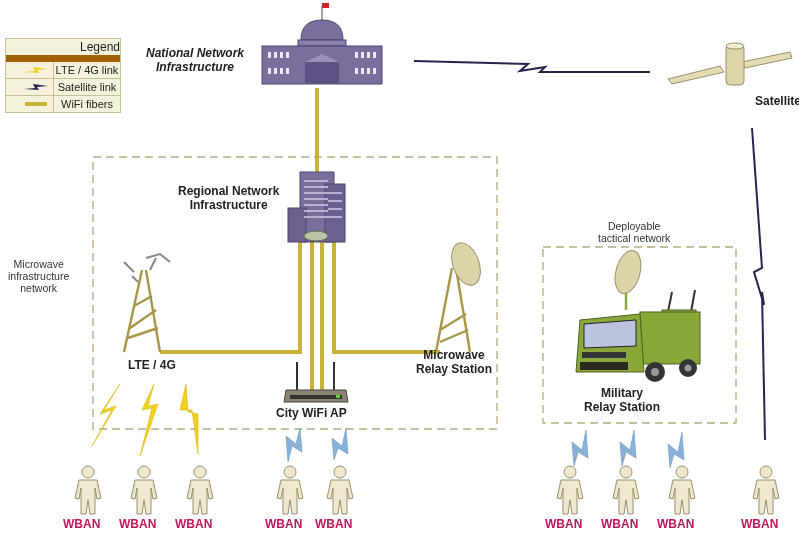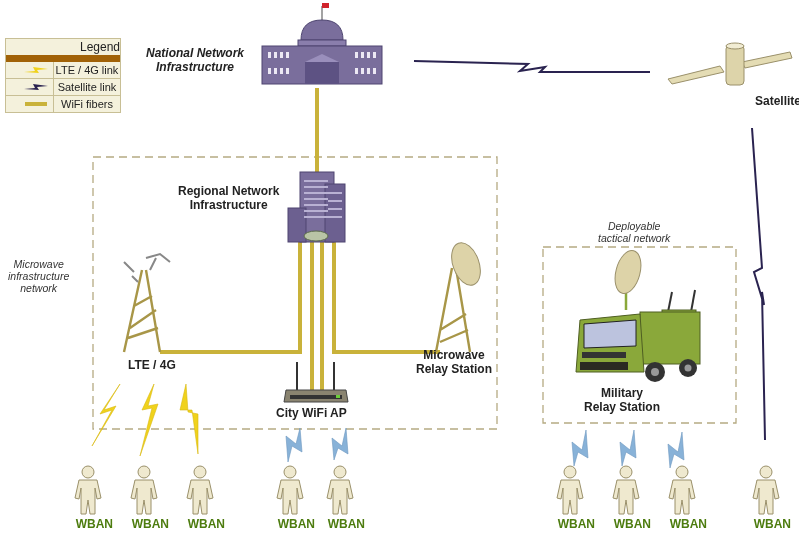--- a/index.html
+++ b/index.html
@@ -1,20 +1,20 @@
 <!DOCTYPE html>
 <html><head>
 <meta charset="utf-8">
 <style>
   html,body{margin:0;padding:0;background:#ffffff;}
   body{width:799px;height:534px;position:relative;overflow:hidden;font-family:"Liberation Sans",sans-serif;}
   svg#diagram{position:absolute;left:0;top:0;}
   .lbl{position:absolute;font-weight:bold;color:#222;font-size:12px;text-align:center;line-height:14px;white-space:nowrap;}
-  .lbl-n{position:absolute;color:#333;font-size:10.5px;text-align:center;line-height:12px;white-space:nowrap;font-style:italic;}
-  .wban{position:absolute;font-weight:bold;font-size:12px;color:#4d7c0f;width:50px;text-align:right;}
+  .lbl-n{position:absolute;color:#333;font-size:10.5px;text-align:center;line-height:12px;white-space:nowrap;}
+  .wban{position:absolute;font-weight:bold;font-size:12px;color:#be185d;width:50px;text-align:left;}
   #legend{position:absolute;left:5px;top:38px;width:114px;border:1px solid #c8bf95;background:#f4f1dc;font-size:11px;color:#222;}
   #legend .title{height:16px;line-height:16px;text-align:right;font-size:12px;border-bottom:7px solid #a16207;}
   #legend .row{display:flex;height:16px;border-bottom:1px solid #c8bf95;padding-left:12px;}
   #legend .row:last-child{border-bottom:none;}
   #legend .sw{width:35px;border-right:1px solid #c8bf95;display:flex;align-items:center;justify-content:center;}
   #legend .txt{flex:1;text-align:center;line-height:16px;}
 </style>
 </head>
 <body>
 

